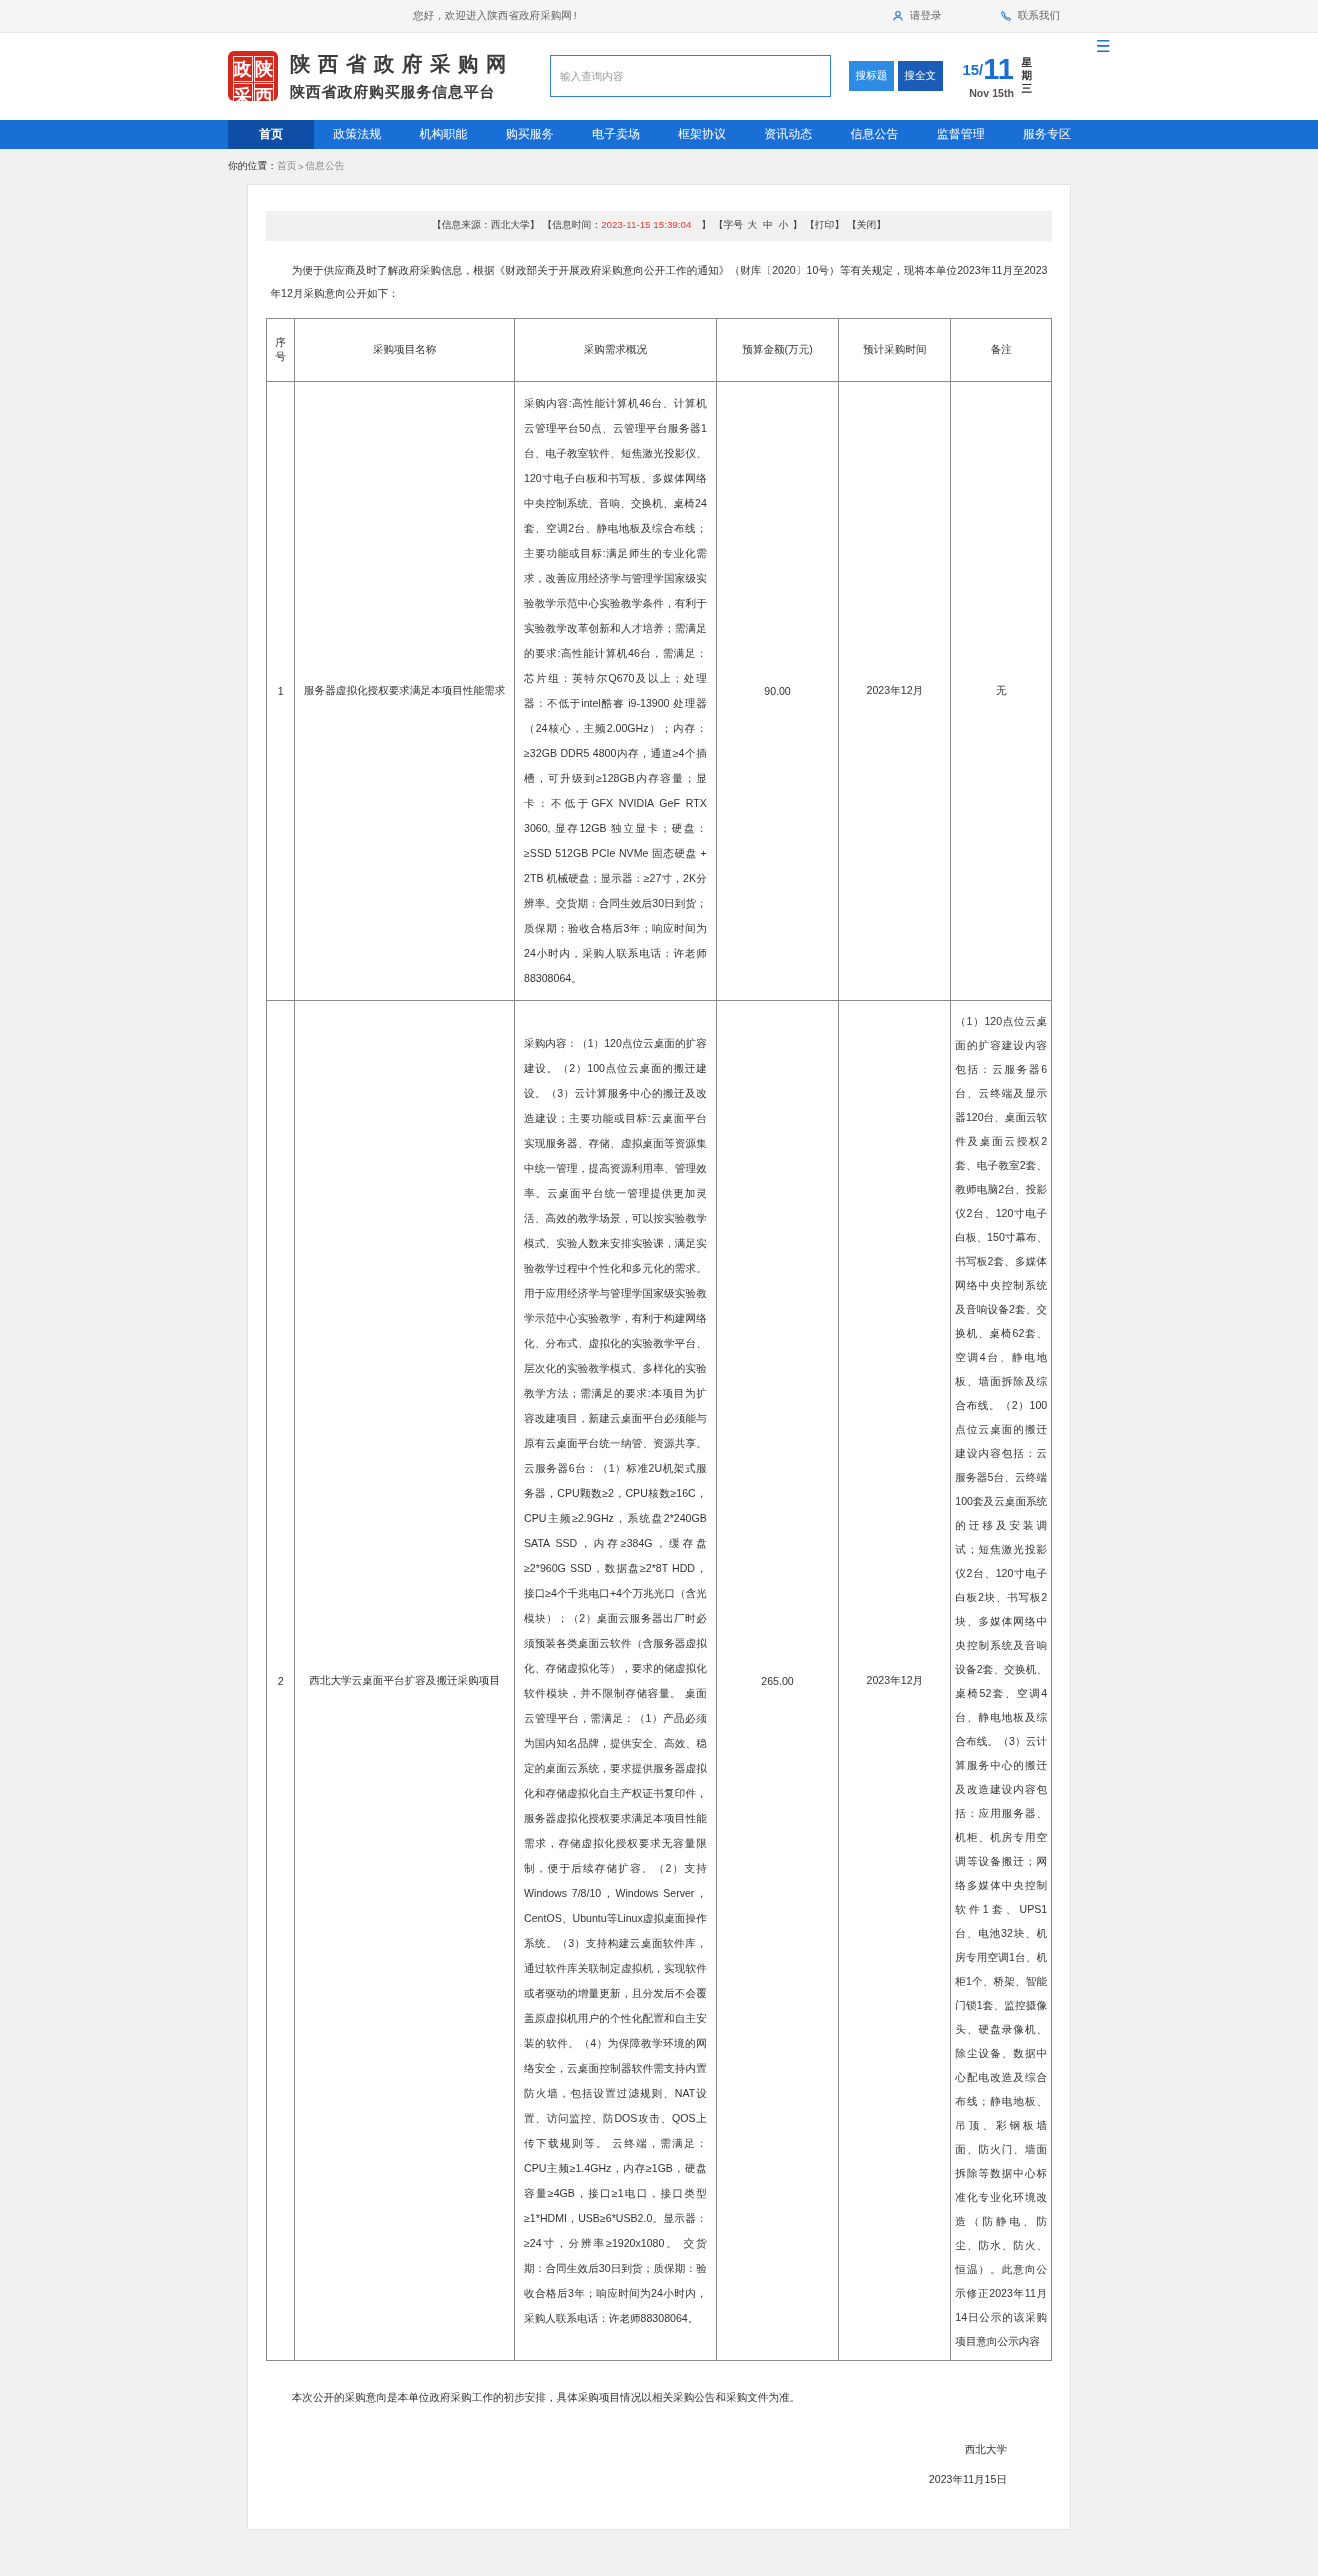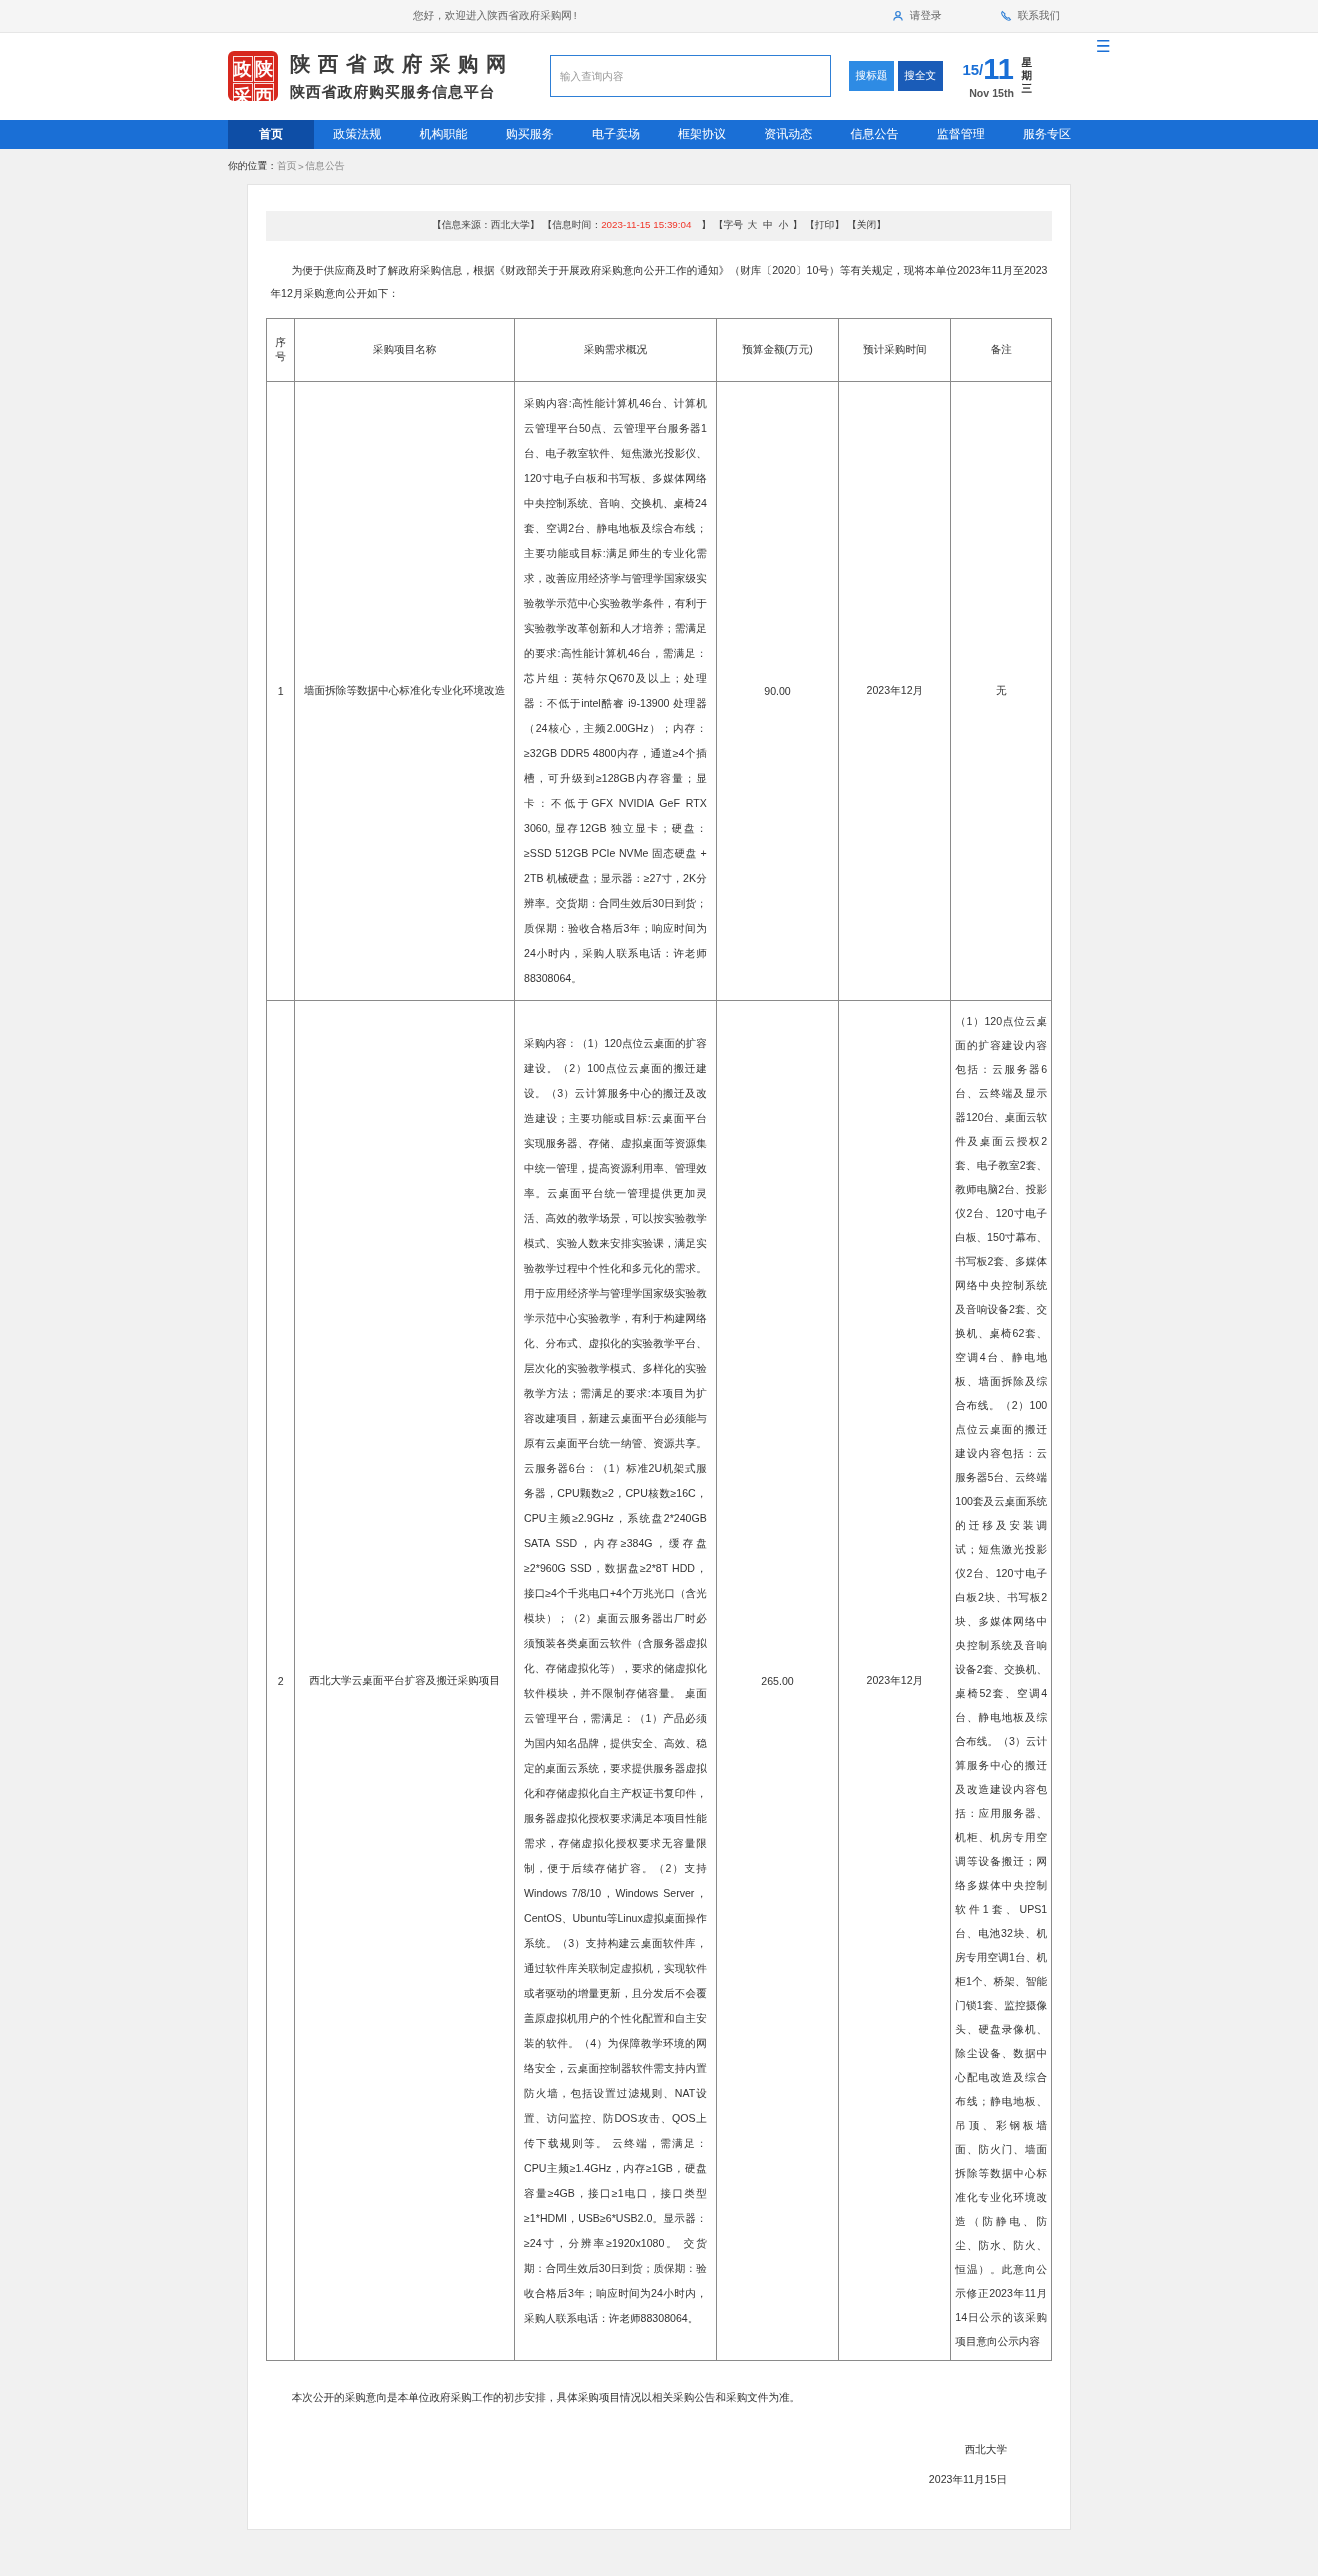--- a/index.html
+++ b/index.html
@@ -185,21 +185,21 @@
         <th>采购项目名称</th>
         <th>采购需求概况</th>
         <th>预算金额(万元)</th>
         <th>预计采购时间</th>
         <th>备注</th>
       </tr>
     </thead>
     <tbody>
       <tr>
         <td class="c">1</td>
-        <td class="c">墙面拆除等数据中心标准化专业化环境改造</td>
+        <td class="c">服务器虚拟化授权要求满足本项目性能需求</td>
         <td class="summary">采购内容:高性能计算机46台、计算机云管理平台50点、云管理平台服务器1台、电子教室软件、短焦激光投影仪、120寸电子白板和书写板、多媒体网络中央控制系统、音响、交换机、桌椅24套、空调2台、静电地板及综合布线；主要功能或目标:满足师生的专业化需求，改善应用经济学与管理学国家级实验教学示范中心实验教学条件，有利于实验教学改革创新和人才培养；需满足的要求:高性能计算机46台，需满足：芯片组：英特尔Q670及以上；处理器：不低于intel酷睿 i9-13900 处理器（24核心，主频2.00GHz）；内存：≥32GB DDR5 4800内存，通道≥4个插槽，可升级到≥128GB内存容量；显卡：不低于GFX NVIDIA GeF RTX 3060, 显存12GB 独立显卡；硬盘：≥SSD 512GB PCIe NVMe 固态硬盘 + 2TB 机械硬盘；显示器：≥27寸，2K分辨率。交货期：合同生效后30日到货；质保期：验收合格后3年；响应时间为24小时内，采购人联系电话：许老师88308064。</td>
         <td class="c">90.00</td>
         <td class="c">2023年12月</td>
         <td class="c">无</td>
       </tr>
       <tr>
         <td class="c">2</td>
         <td class="c">西北大学云桌面平台扩容及搬迁采购项目</td>
         <td class="summary">采购内容：（1）120点位云桌面的扩容建设。（2）100点位云桌面的搬迁建设。（3）云计算服务中心的搬迁及改造建设；主要功能或目标:云桌面平台实现服务器、存储、虚拟桌面等资源集中统一管理，提高资源利用率、管理效率。云桌面平台统一管理提供更加灵活、高效的教学场景，可以按实验教学模式、实验人数来安排实验课，满足实验教学过程中个性化和多元化的需求。用于应用经济学与管理学国家级实验教学示范中心实验教学，有利于构建网络化、分布式、虚拟化的实验教学平台、层次化的实验教学模式、多样化的实验教学方法；需满足的要求:本项目为扩容改建项目，新建云桌面平台必须能与原有云桌面平台统一纳管、资源共享。云服务器6台：（1）标准2U机架式服务器，CPU颗数≥2，CPU核数≥16C，CPU主频≥2.9GHz，系统盘2*240GB SATA SSD，内存≥384G，缓存盘≥2*960G SSD，数据盘≥2*8T HDD，接口≥4个千兆电口+4个万兆光口（含光模块）；（2）桌面云服务器出厂时必须预装各类桌面云软件（含服务器虚拟化、存储虚拟化等），要求的储虚拟化软件模块，并不限制存储容量。 桌面云管理平台，需满足：（1）产品必须为国内知名品牌，提供安全、高效、稳定的桌面云系统，要求提供服务器虚拟化和存储虚拟化自主产权证书复印件，服务器虚拟化授权要求满足本项目性能需求，存储虚拟化授权要求无容量限制，便于后续存储扩容。（2）支持 Windows 7/8/10，Windows Server，CentOS、Ubuntu等Linux虚拟桌面操作系统。（3）支持构建云桌面软件库，通过软件库关联制定虚拟机，实现软件或者驱动的增量更新，且分发后不会覆盖原虚拟机用户的个性化配置和自主安装的软件。（4）为保障教学环境的网络安全，云桌面控制器软件需支持内置防火墙，包括设置过滤规则、NAT设置、访问监控、防DOS攻击、QOS上传下载规则等。 云终端，需满足：CPU主频≥1.4GHz，内存≥1GB，硬盘容量≥4GB，接口≥1电口，接口类型≥1*HDMI，USB≥6*USB2.0。显示器：≥24寸，分辨率≥1920x1080。 交货期：合同生效后30日到货；质保期：验收合格后3年；响应时间为24小时内，采购人联系电话：许老师88308064。</td>
         <td class="c">265.00</td>

